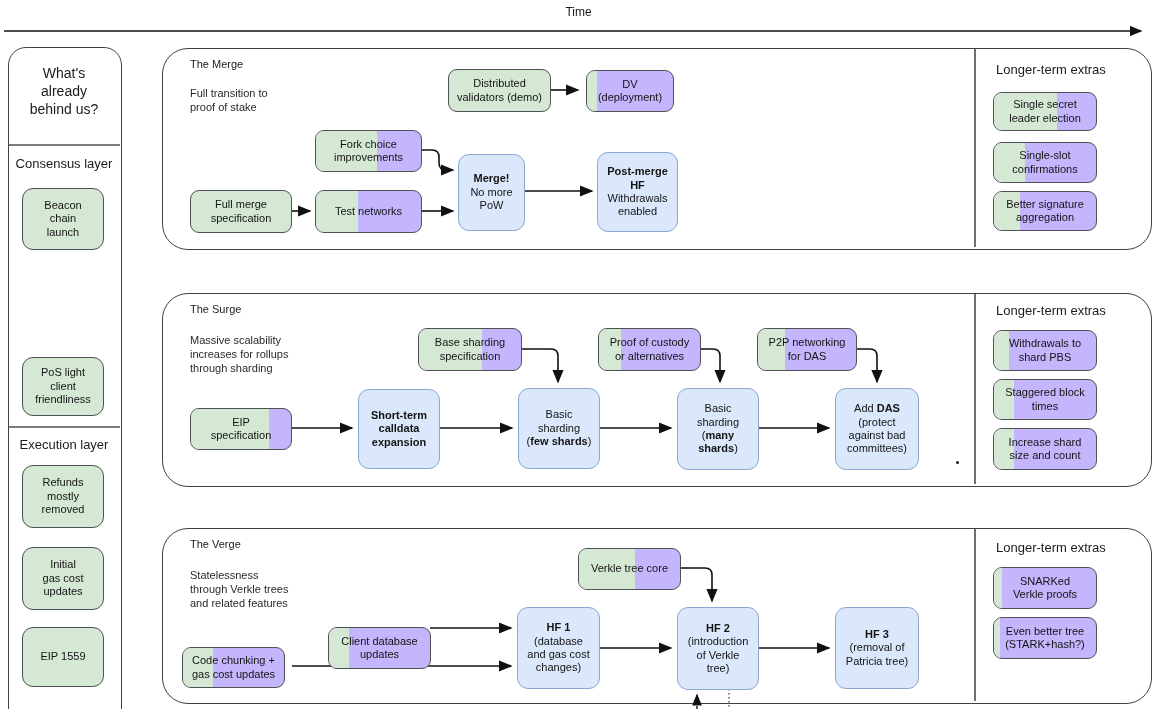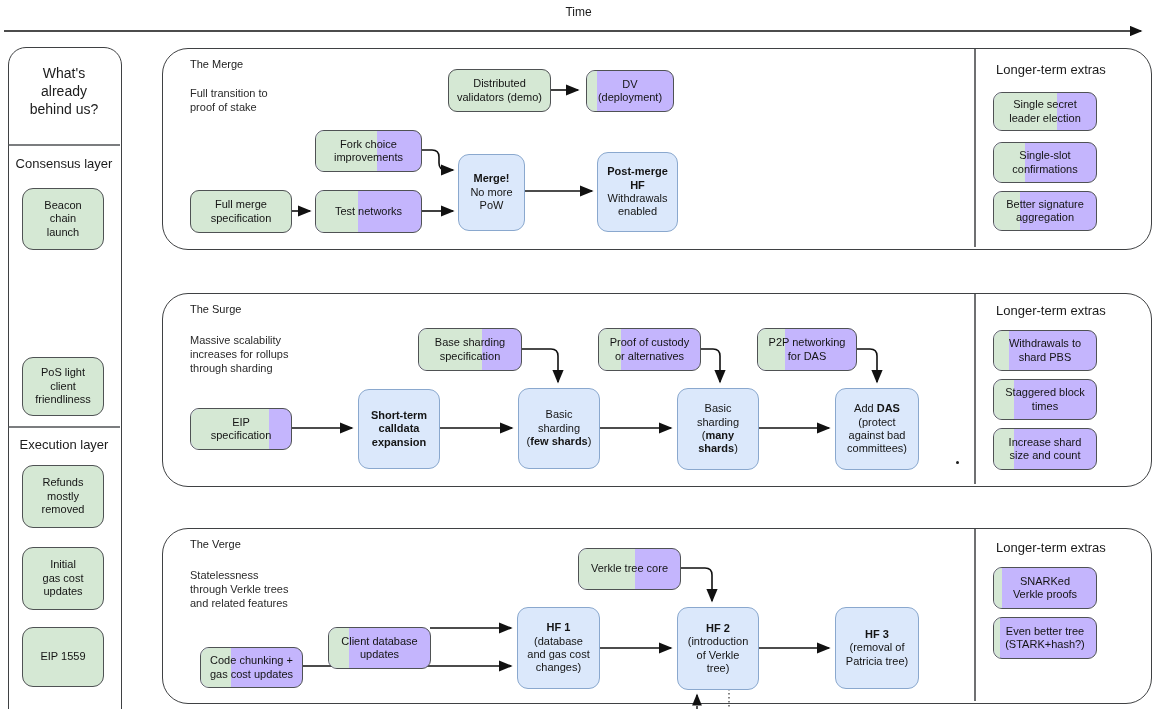--- a/index.html
+++ b/index.html
@@ -286,21 +286,21 @@
         <div>Verkle tree core</div>
       </div>
     </div>
   <div class="node wbox" style="left: 328px; top: 607px; width: 101px; height: 40px; margin-top: 20px; --fill: 20%;">
       <div class="fill"></div>
       <div class="label">
         <div>Client database</div>
         <div>updates</div>
       </div>
     </div>
-  <div class="node wbox" style="left: 200px; top: 647px; width: 101px; height: 39px; --fill: 30%;">
+  <div class="node wbox" style="left: 182px; top: 647px; width: 101px; height: 39px; --fill: 30%;">
       <div class="fill"></div>
       <div class="label">
         <div>Code chunking +</div>
         <div>gas cost updates</div>
       </div>
     </div>
   <div class="node bbox" style="left:517px;top:607px;width:81px;height:80px;">
       <div class="label">
         <div><b>HF 1</b></div>
         <div>(database</div>

